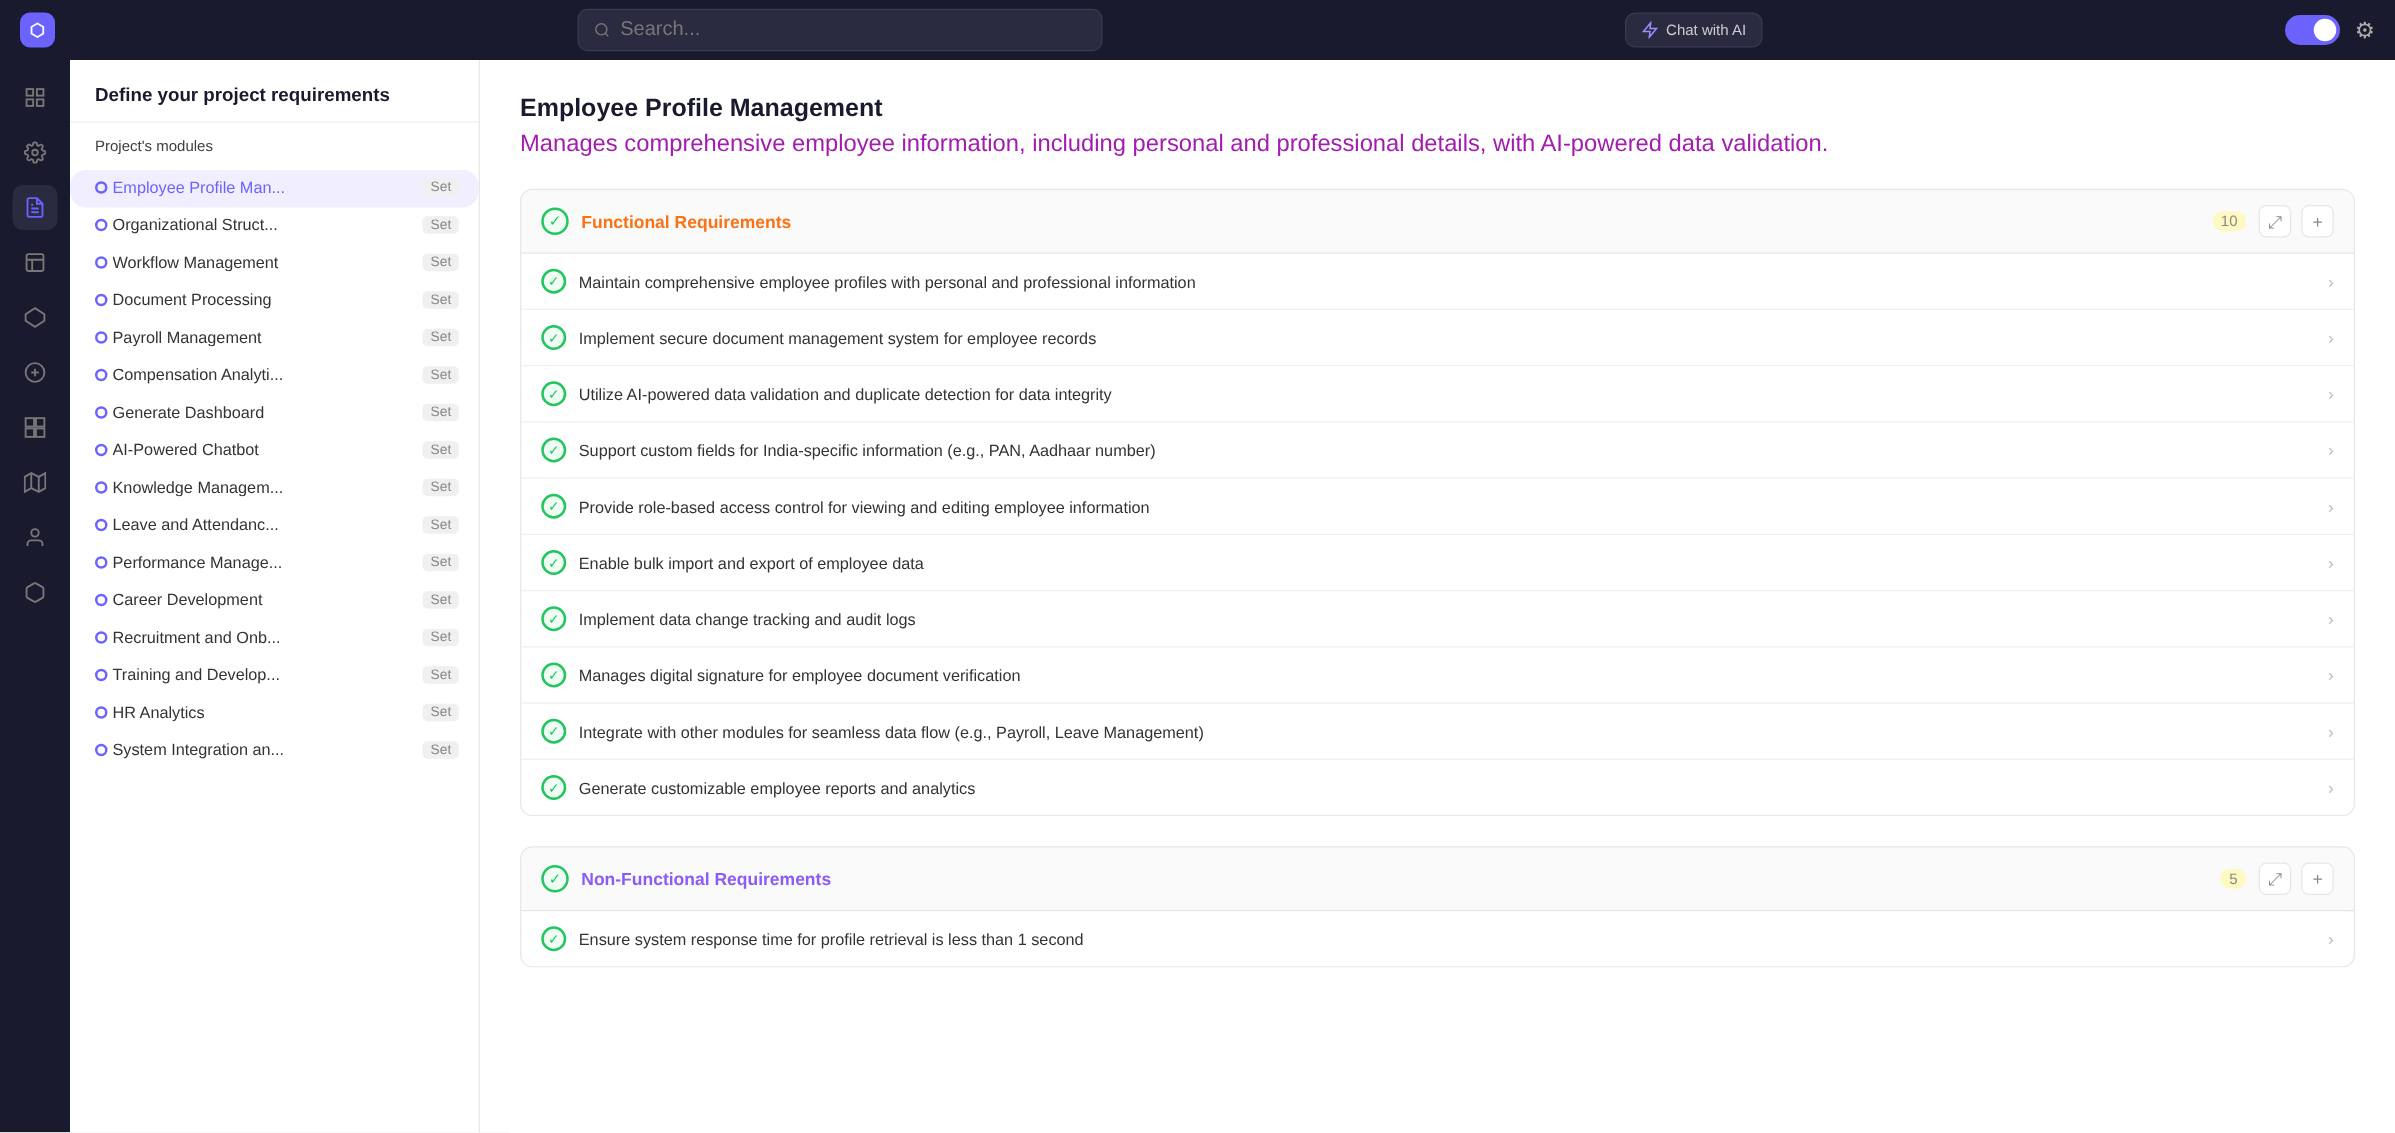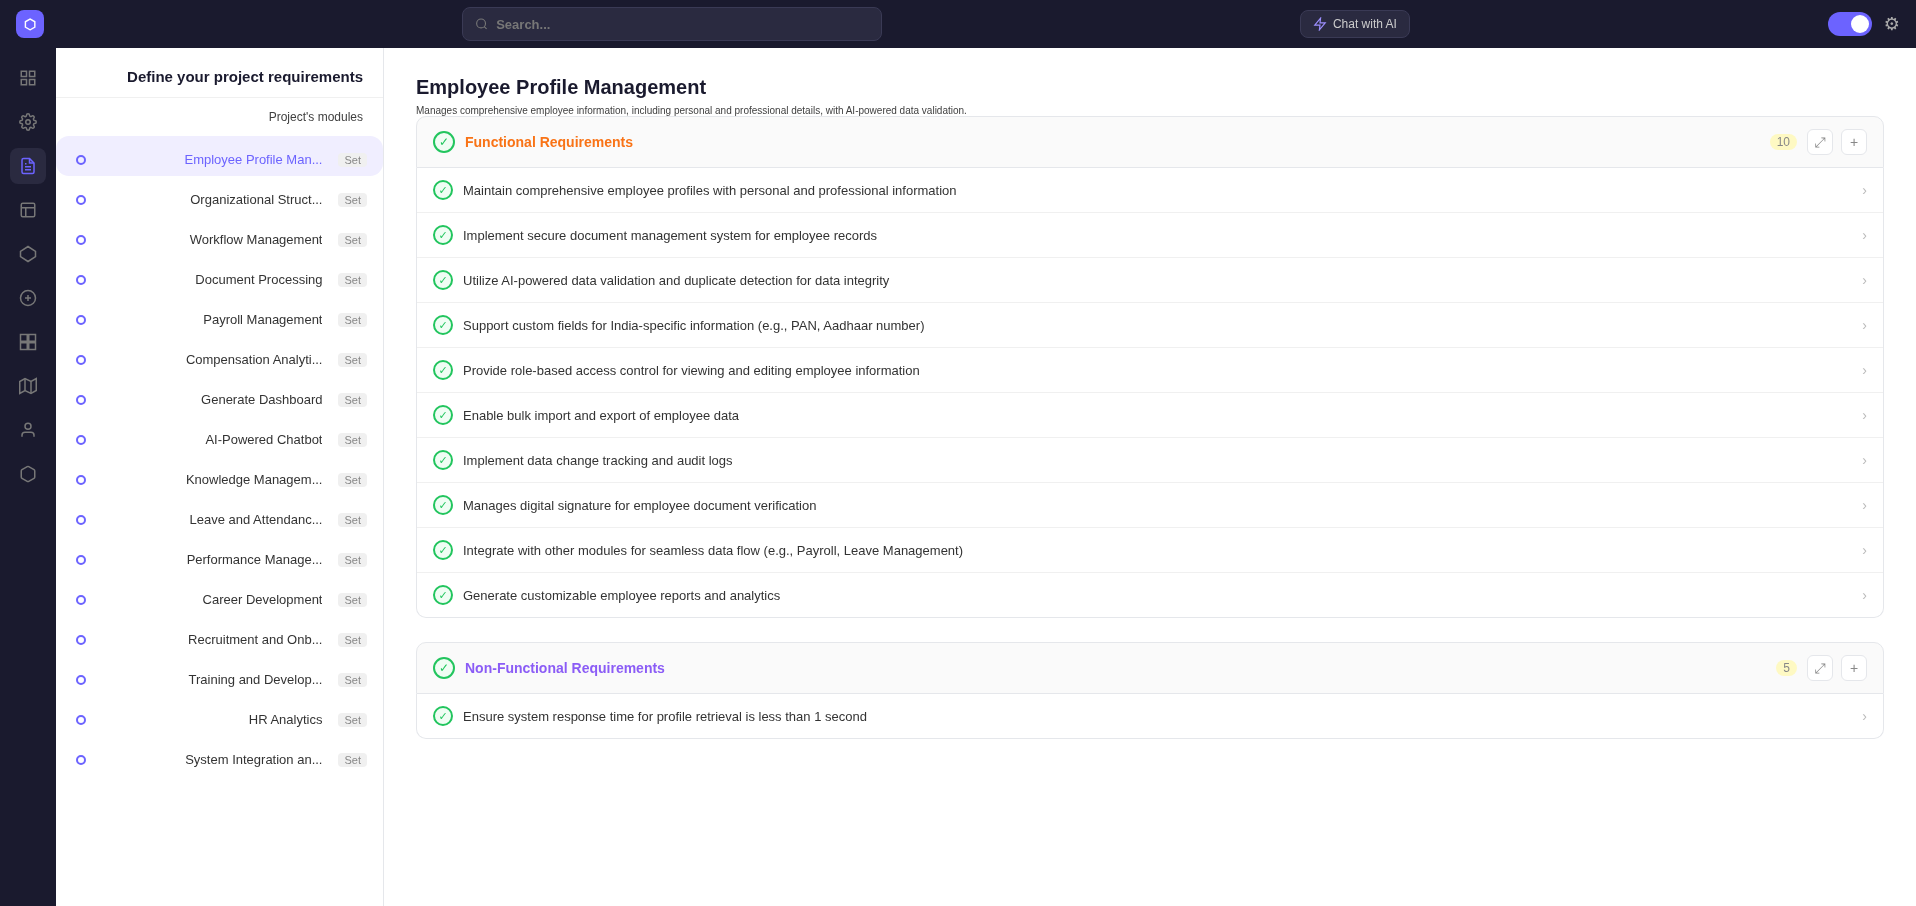--- a/index.html
+++ b/index.html
@@ -33,23 +33,22 @@
       align-items: center;
       padding: 0 12px;
       gap: 8px;
       height: 34px;
     }
     .topbar-search input {
       background: transparent;
       border: none;
       outline: none;
       color: #aaa;
-      font-size: 13px;
+      font-size: 16px;
       width: 100%;
-      font-weight: bold;
     }
     .topbar-search input::placeholder { color: #777; }
     .chat-ai-btn {
       background: #2a2a40;
       border: 1px solid #3a3a55;
       border-radius: 8px;
       color: #ccc;
       font-size: 12px;
       padding: 6px 12px;
       display: flex; align-items: center; gap: 6px;
@@ -105,21 +104,20 @@
     .icon-sidebar-item.active { background: #2a2a40; color: #6c63ff; }
 
     
     .project-panel {
       width: 328px;
       background: white;
       display: flex;
       flex-direction: column;
       flex-shrink: 0;
       border-right: 1px solid #e5e7eb;
-      text-align: right;
     }
     .project-panel-header {
       padding: 20px 20px 12px;
       font-size: 15px;
       font-weight: 600;
       color: #1a1a2e;
       border-bottom: 1px solid #f0f0f0;
     }
     .project-panel-subtitle {
       padding: 12px 20px 8px;
@@ -130,23 +128,23 @@
     .modules-list {
       flex: 1;
       overflow-y: auto;
       padding: 4px 0;
     }
     .modules-list::-webkit-scrollbar { width: 4px; }
     .modules-list::-webkit-scrollbar-thumb { background: #ddd; border-radius: 4px; }
     .module-item {
       display: flex;
       align-items: center;
-      padding: 16px 16px 9px 20px;
+      padding: 6px 16px 9px 20px;
       cursor: pointer;
-      gap: 16px;
+      gap: 4px;
       border-radius: 13px;
     }
     .module-item.active { background: #f0eeff; }
     .module-dot {
       width: 10px; height: 10px;
       border-radius: 50%;
       border: 2px solid #6c63ff;
       flex-shrink: 0;
     }
     .module-name {
@@ -176,22 +174,23 @@
     .main-content::-webkit-scrollbar { width: 6px; }
     .main-content::-webkit-scrollbar-thumb { background: #ddd; border-radius: 4px; }
 
     .module-title {
       font-size: 20px;
       font-weight: 700;
       color: #1a1a2e;
       margin-bottom: 6px;
     }
     .module-desc {
-      font-size: 10px;
-      color: #404040;
+      font-size: 19px;
+      color: #a21caf;
+      margin-bottom: 24px;
     }
 
     
     .req-section {
       margin-bottom: 24px;
     }
     .req-section-header {
       display: flex;
       align-items: center;
       padding: 12px 16px;

